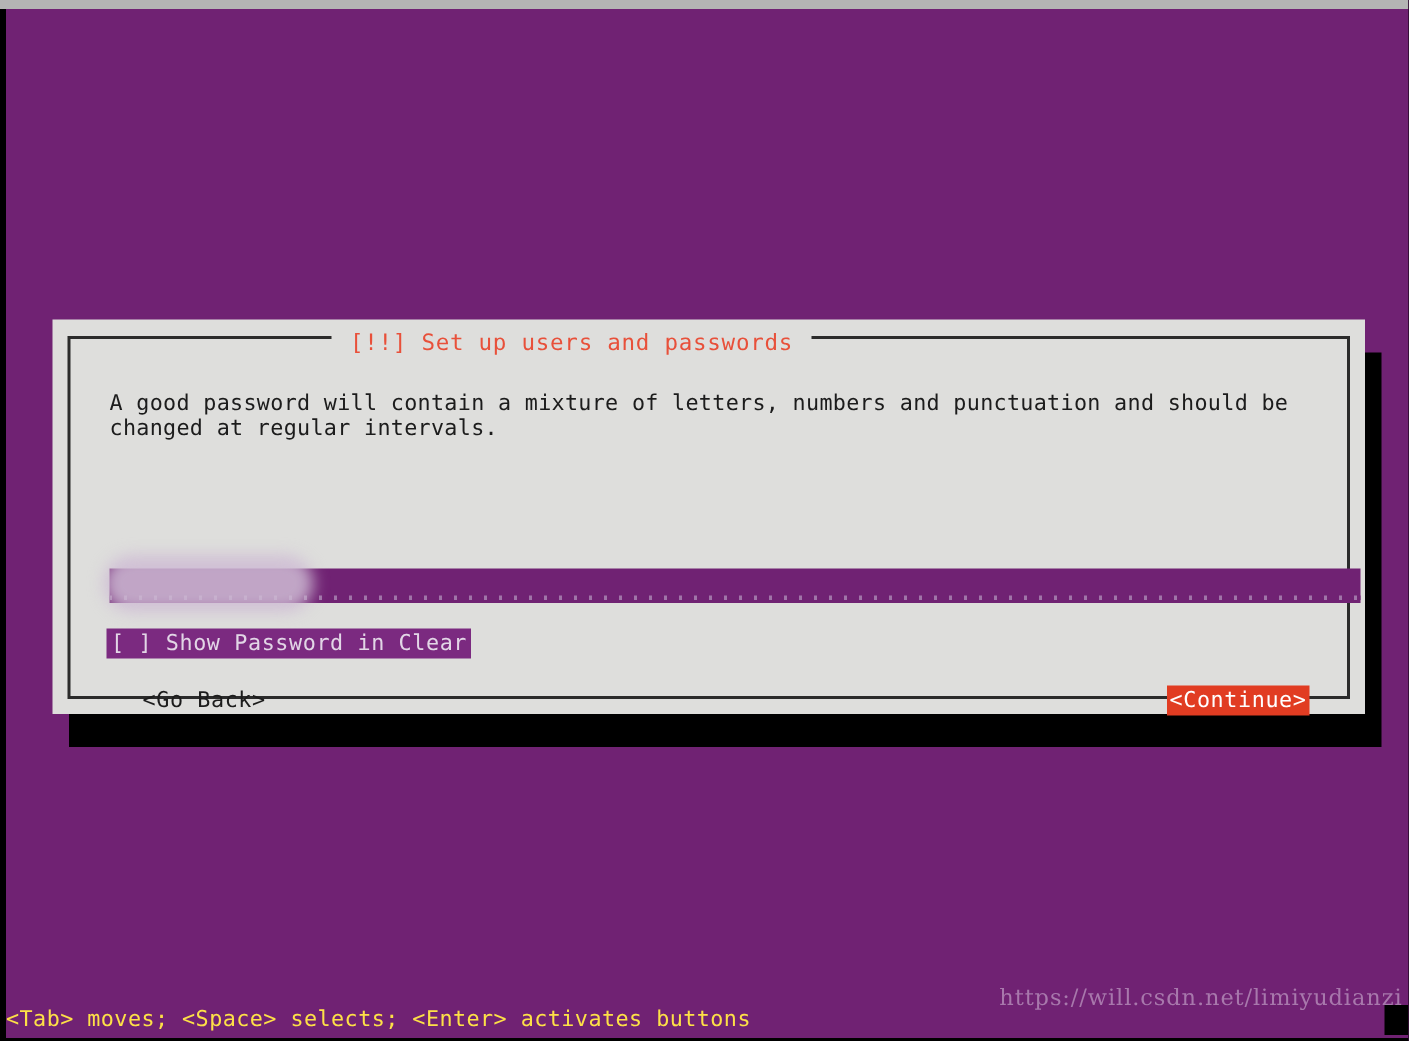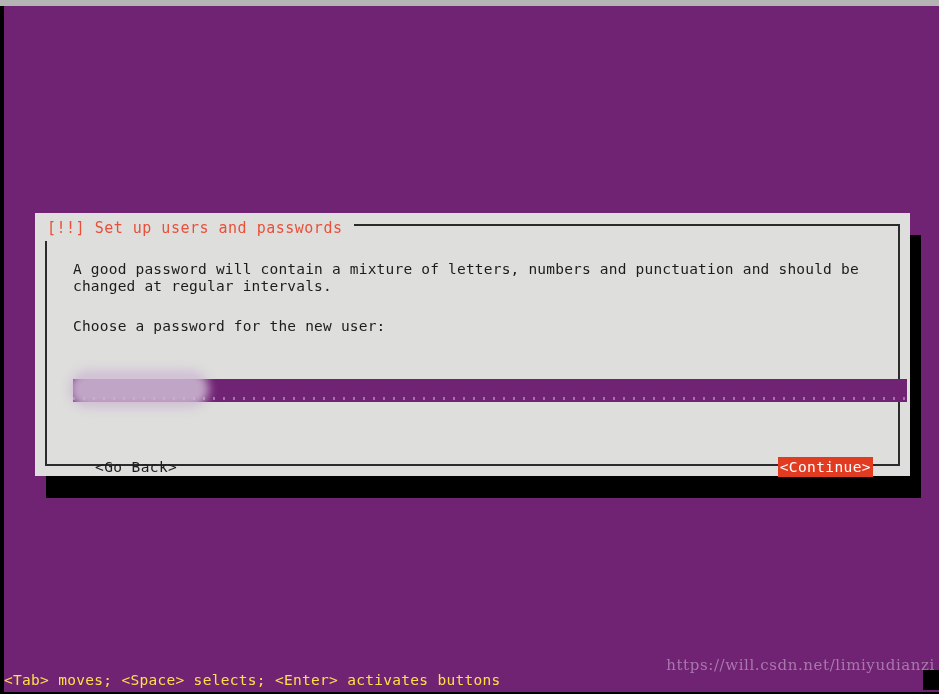--- a/index.html
+++ b/index.html
@@ -76,21 +76,21 @@
     pointer-events: none;
   }
   
   #dialog-title-wrap {
     position: absolute;
     top: 2px;
     left: 0;
     width: 692px;
     height: 26px;
     display: flex;
-    justify-content: flex-start;
+    justify-content: center;
     align-items: center;
     pointer-events: none;
   }
   #dialog-title {
     background: #dededc;
     color: #e8503a;
     font-size: 15px;
     letter-spacing: 0.5px;
     padding: 0 12px;
     white-space: pre;
@@ -266,28 +266,28 @@
 
       <div id="dialog-title-wrap">
         <span id="dialog-title">[!!] Set up users and passwords</span>
       </div>
 
       <div id="dialog-body">
 
         <p id="intro-text" class="para">A good password will contain a mixture of letters, numbers and punctuation and should be
 changed at regular intervals.</p>
 
-        <p id="prompt-text" class="para">Choose a password for the new user:</p>
 
         <div id="password-field">
           <span id="password-value" placeholder=""></span>
           <div id="password-dots"></div>
           <div id="password-redaction"></div>
         </div>
 
+        <div id="show-password-row">[ ] Show Password in Clear</div>
 
         <div id="button-row">
           <span id="go-back-button">&lt;Go Back&gt;</span>
           <span id="continue-button">&lt;Continue&gt;</span>
         </div>
 
       </div>
     </div>
 
     <div id="help-line">&lt;Tab&gt; moves; &lt;Space&gt; selects; &lt;Enter&gt; activates buttons</div>

